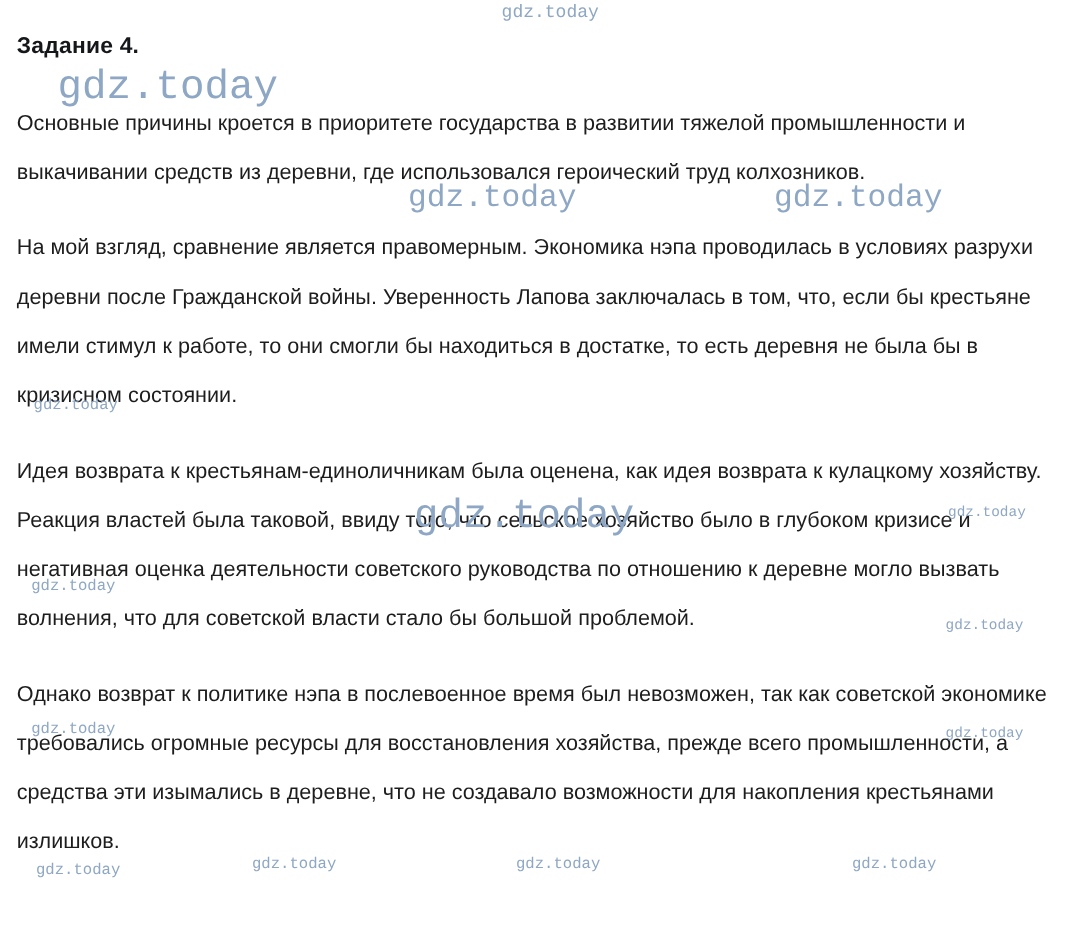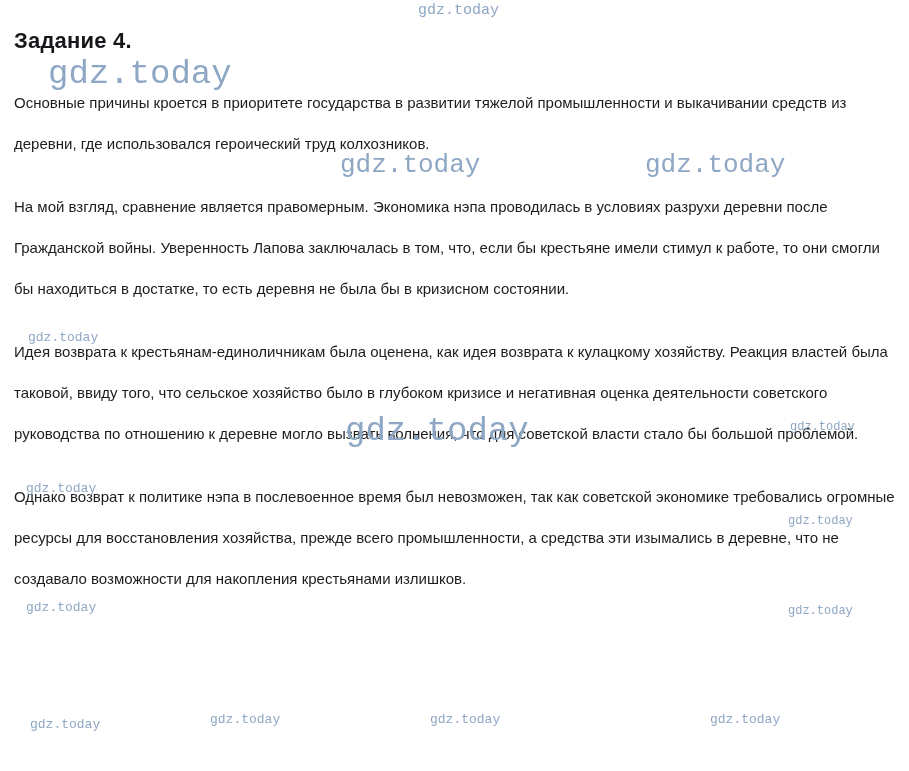--- a/index.html
+++ b/index.html
@@ -18,32 +18,32 @@
 
   .page {
     position: absolute;
     inset: 0;
   }
 
   .task-title {
     position: absolute;
     left: 14px;
     top: 28px;
-    font-size: 22px;
+    font-size: 19px;
     font-weight: bold;
     color: #15171a;
     letter-spacing: 0.2px;
   }
 
   .body-text {
     position: absolute;
     left: 14px;
     top: 82px;
     width: 884px;
-    font-size: 15px;
+    font-size: 18px;
     line-height: 41px;
     color: #1d1d1d;
   }
 
   .para {
     margin: 0 0 0 0;
   }
   .para + .para {
     margin-top: 22px;
   }

